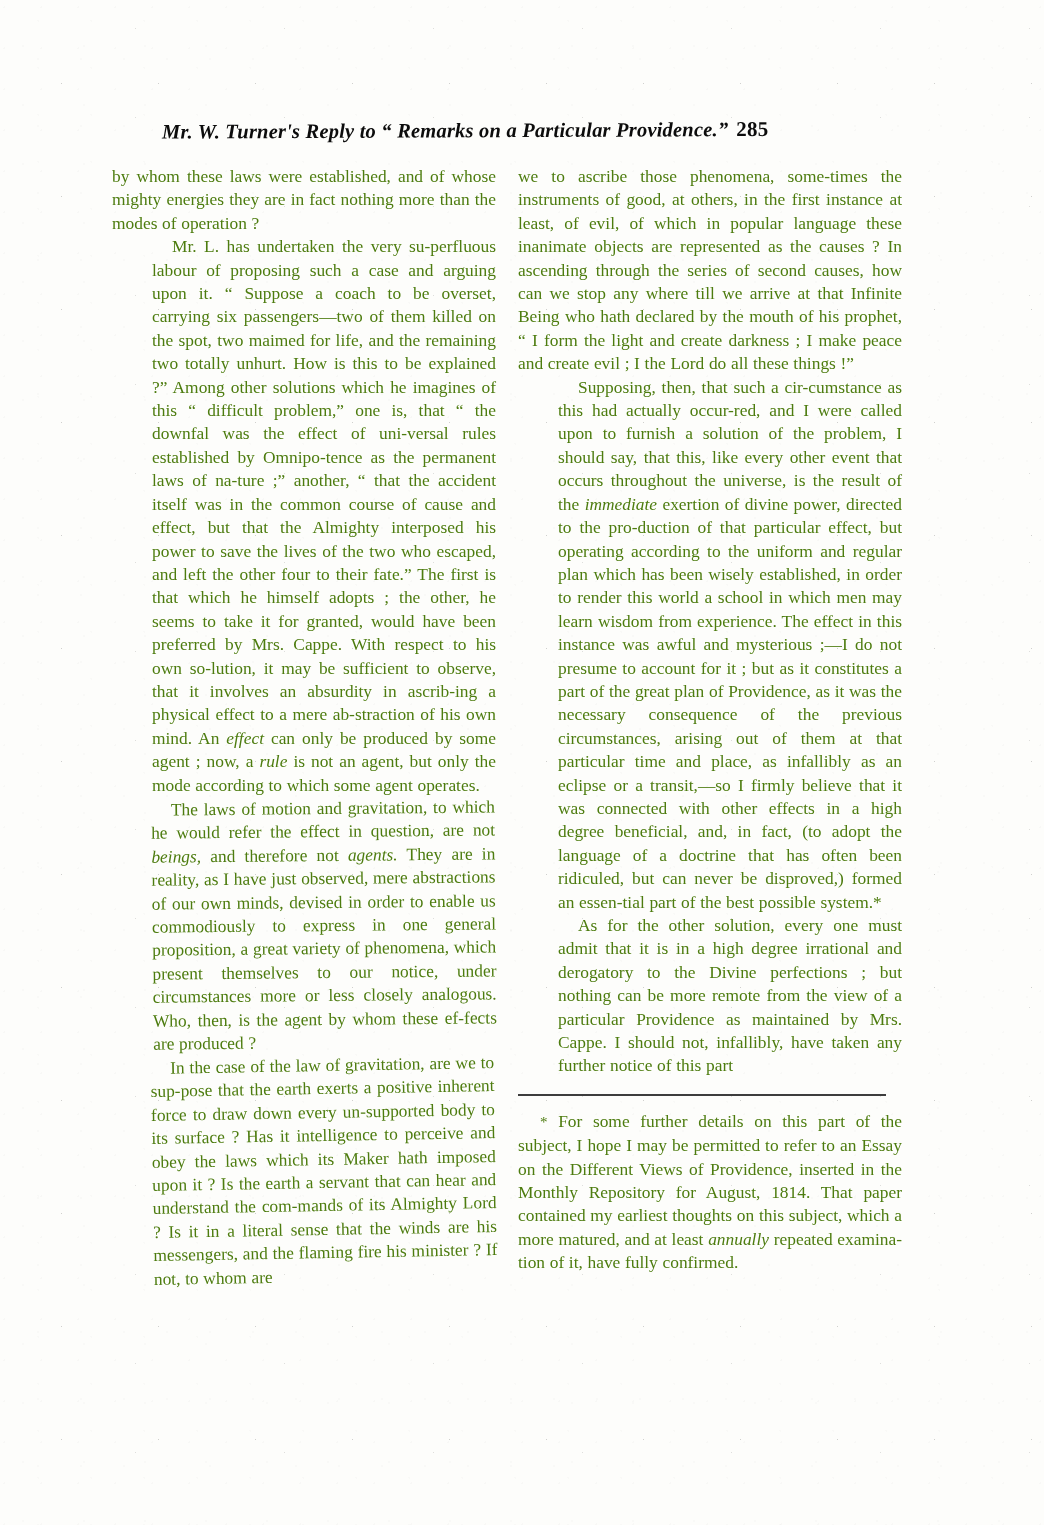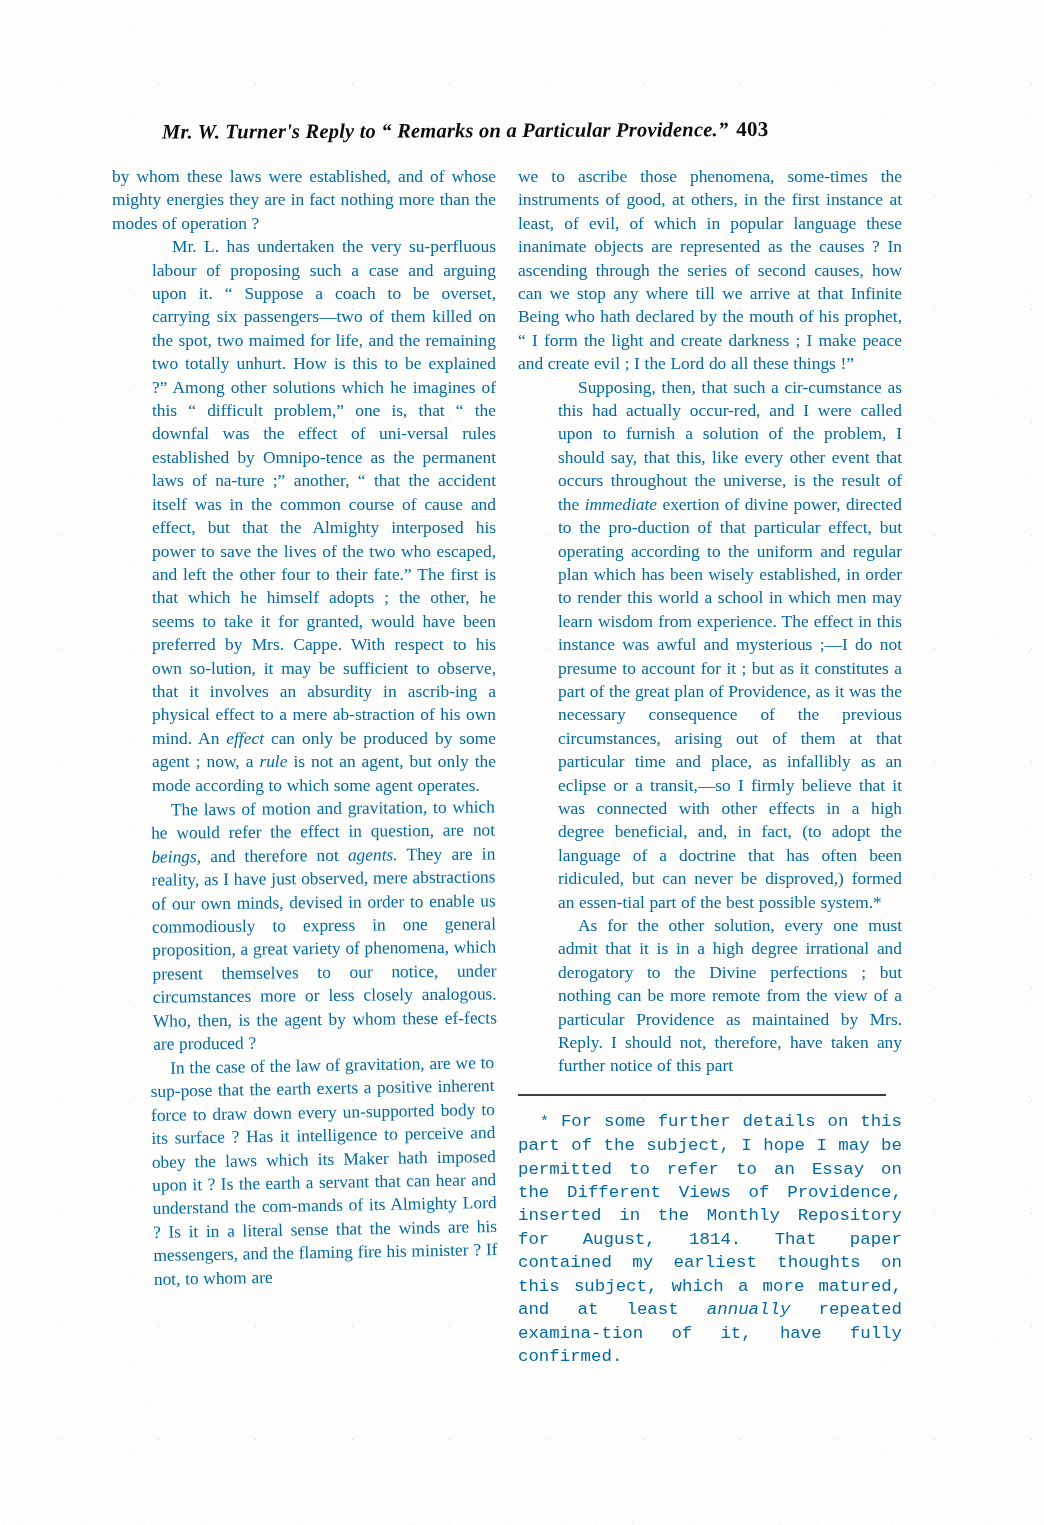--- a/index.html
+++ b/index.html
@@ -71,21 +71,21 @@
     width: 384px;
     position: relative;
   }
 
   .col p {
     margin: 0;
     text-align: justify;
     text-justify: inter-word;
     font-size: 17.4px;
     line-height: 23.4px;
-    color: #0369a1;
+    color: #4d7c0f;
     hyphens: manual;
     word-spacing: .3px;
   }
   .col p + p { margin-top: 0; margin-left: 40px; }
   .indent { text-indent: 20px; }
 
   
   .col-left { transform-origin: left top; }
   .skew-a { display: block; transform: rotate(-0.55deg); }
   .skew-b { display: block; transform: rotate(-1.0deg); }
@@ -98,21 +98,20 @@
     width: 368px;
     opacity: .85;
   }
   .footnote {
     font-size: 15.1px;
     line-height: 20.6px;
     text-align: justify;
     margin: 0;
     text-indent: 22px;
     color: #141414;
-    font-family: Liberation Mono, monospace;
   }
   .footnote .star { font-size: 15px; }
 
   em { font-style: italic; }
 
   
   .speckle {
     position: absolute;
     inset: 0;
     pointer-events: none;
@@ -125,40 +124,40 @@
   }
 </style>
 </head>
 <body>
 
 <div class="paper"></div>
 
 <div class="page-block">
 
   <div class="running-head">
-    <span>Mr. W. Turner's Reply to “ Remarks on a Particular Providence.”</span><span class="folio">403</span>
+    <span>Mr. W. Turner's Reply to “ Remarks on a Particular Providence.”</span><span class="folio">285</span>
   </div>
 
   <div class="columns">
 
     <div class="col col-left">
 
       <p>by whom these laws were established, and of whose mighty energies they are in fact nothing more than the modes of operation ?</p>
 
       <p class="indent">Mr. L. has undertaken the very su-perfluous labour of proposing such a case and arguing upon it. “ Suppose a coach to be overset, carrying six passengers—two of them killed on the spot, two maimed for life, and the remaining two totally unhurt. How is this to be explained ?” Among other solutions which he imagines of this “ difficult problem,” one is, that “ the downfal was the effect of uni-versal rules established by Omnipo-tence as the permanent laws of na-ture ;” another, “ that the accident itself was in the common course of cause and effect, but that the Almighty interposed his power to save the lives of the two who escaped, and left the other four to their fate.” The first is that which he himself adopts ; the other, he seems to take it for granted, would have been preferred by Mrs. Cappe. With respect to his own so-lution, it may be sufficient to observe, that it involves an absurdity in ascrib-ing a physical effect to a mere ab-straction of his own mind. An <em>effect</em> can only be produced by some agent ; now, a <em>rule</em> is not an agent, but only the mode according to which some agent operates. <span class="skew-a">The laws of motion and gravitation, to which he would refer the effect in question, are not <em>beings,</em> and therefore not <em>agents.</em> They are in reality, as I have just observed, mere abstractions of our own minds, devised in order to enable us commodiously to express in one general proposition, a great variety of phenomena, which present themselves to our notice, under circumstances more or less closely analogous. Who, then, is the agent by whom these ef-fects are produced ?</span> <span class="skew-b">In the case of the law of gravitation, are we to sup-pose that the earth exerts a positive inherent force to draw down every un-supported body to its surface ? Has it intelligence to perceive and obey the laws which its Maker hath imposed upon it ? Is the earth a servant that can hear and understand the com-mands of its Almighty Lord ? Is it in a literal sense that the winds are his messengers, and the flaming fire his minister ? If not, to whom are</span></p>
 
     </div>
 
     <div class="col col-right">
 
       <p>we to ascribe those phenomena, some-times the instruments of good, at others, in the first instance at least, of evil, of which in popular language these inanimate objects are represented as the causes ? In ascending through the series of second causes, how can we stop any where till we arrive at that Infinite Being who hath declared by the mouth of his prophet, “ I form the light and create darkness ; I make peace and create evil ; I the Lord do all these things !”</p>
 
       <p class="indent">Supposing, then, that such a cir-cumstance as this had actually occur-red, and I were called upon to furnish a solution of the problem, I should say, that this, like every other event that occurs throughout the universe, is the result of the <em>immediate</em> exertion of divine power, directed to the pro-duction of that particular effect, but operating according to the uniform and regular plan which has been wisely established, in order to render this world a school in which men may learn wisdom from experience. The effect in this instance was awful and mysterious ;—I do not presume to account for it ; but as it constitutes a part of the great plan of Providence, as it was the necessary consequence of the previous circumstances, arising out of them at that particular time and place, as infallibly as an eclipse or a transit,—so I firmly believe that it was connected with other effects in a high degree beneficial, and, in fact, (to adopt the language of a doctrine that has often been ridiculed, but can never be disproved,) formed an essen-tial part of the best possible system.*</p>
 
-      <p class="indent">As for the other solution, every one must admit that it is in a high degree irrational and derogatory to the Divine perfections ; but nothing can be more remote from the view of a particular Providence as maintained by Mrs. Reply. I should not, therefore, have taken any further notice of this part</p>
+      <p class="indent">As for the other solution, every one must admit that it is in a high degree irrational and derogatory to the Divine perfections ; but nothing can be more remote from the view of a particular Providence as maintained by Mrs. Cappe. I should not, infallibly, have taken any further notice of this part</p>
 
       <div class="footnote-rule"></div>
 
       <p class="footnote"><span class="star">*</span> For some further details on this part of the subject, I hope I may be permitted to refer to an Essay on the Different Views of Providence, inserted in the Monthly Repository for August, 1814. That paper contained my earliest thoughts on this subject, which a more matured, and at least <em>annually</em> repeated examina-tion of it, have fully confirmed.</p>
 
     </div>
   </div>
 </div>
 
 <div class="speckle"></div>

